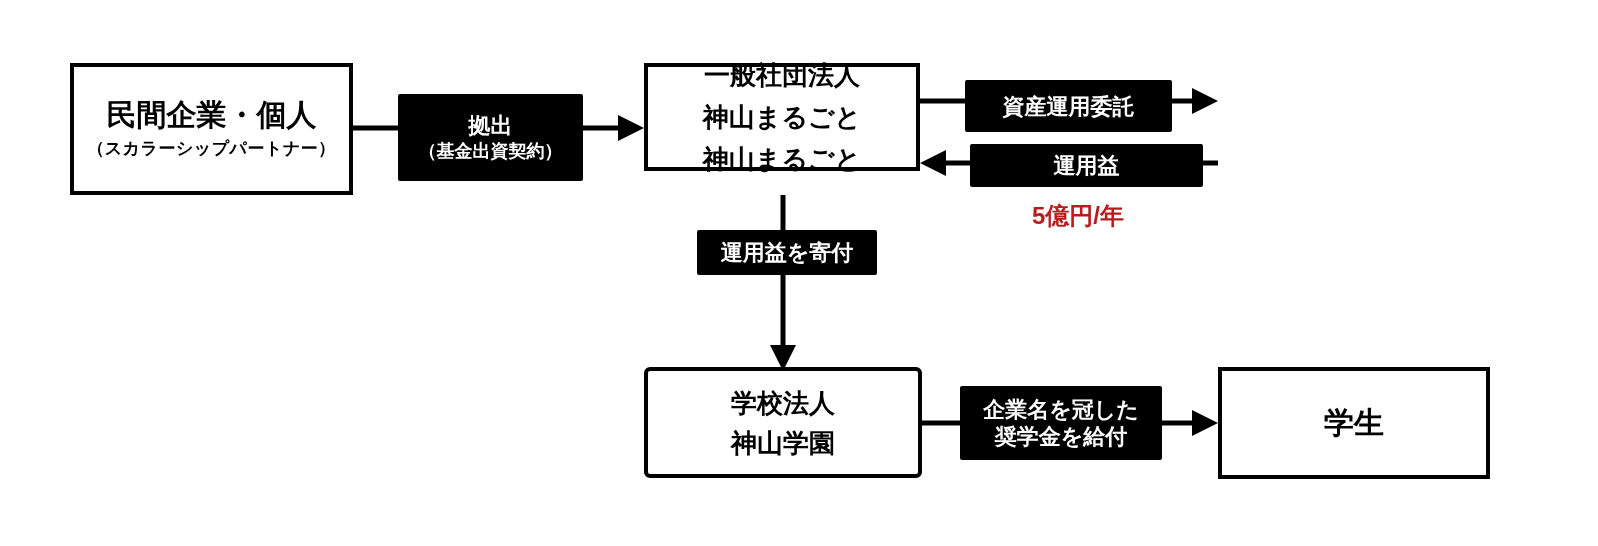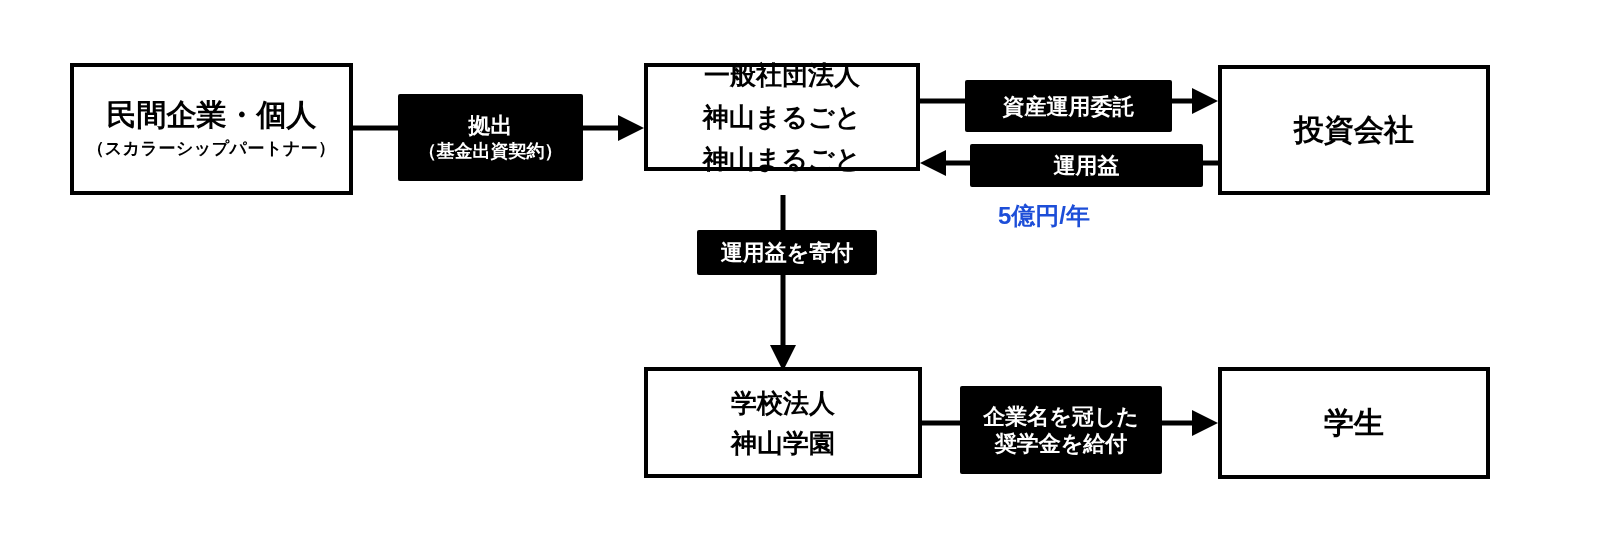--- a/index.html
+++ b/index.html
@@ -47,39 +47,39 @@
     justify-content: center;
     text-align: center;
     border-radius: 2px;
     box-sizing: border-box;
     font-weight: bold;
   }
   .edge-label .el-main { font-size: 22px; line-height: 27px; }
   .edge-label .el-sub  { font-size: 18px; line-height: 24px; }
   .plain-label {
     position: absolute;
-    color: #1d4ed8;
+    color: #b91c1c;
     font-weight: bold;
     font-size: 24px;
-    text-align: left;
+    text-align: center;
   }
 
   
   #node-partner    { left: 70px;   top: 63px;  width: 283px; height: 132px; }
   #node-fund       { left: 644px;  top: 63px;  width: 276px; height: 108px; }
   #node-investment { left: 1218px; top: 65px;  width: 272px; height: 130px; }
-  #node-school     { left: 644px;  top: 367px; width: 278px; height: 111px; }
+  #node-school     { left: 644px;  top: 367px; width: 278px; height: 111px; border-radius: 6px; }
   #node-student    { left: 1218px; top: 367px; width: 272px; height: 112px; }
 
   
   #label-contribution { left: 398px; top: 94px;  width: 185px; height: 87px; }
   #label-asset-mgmt   { left: 965px; top: 80px;  width: 207px; height: 52px; }
   #label-returns      { left: 970px; top: 144px; width: 233px; height: 43px; }
   #label-donate       { left: 697px; top: 230px; width: 180px; height: 45px; }
-  #label-grant        { left: 960px; top: 386px; width: 202px; height: 88px; }
+  #label-grant        { left: 960px; top: 386px; width: 202px; height: 74px; }
   #label-returns-amount { left: 998px; top: 200px; width: 160px; height: 32px; }
 </style>
 </head>
 <body>
 
 <div class="canvas">
 
   <svg class="arrows" viewBox="0 0 1598 546" xmlns="http://www.w3.org/2000/svg">
 
     <g>
@@ -112,23 +112,20 @@
     <div class="line-lg">民間企業・個人</div>
     <div class="line-sub">（スカラーシップパートナー）</div>
   </div>
 
   <div class="box" id="node-fund">
     <div class="line-md">一般社団法人</div>
     <div class="line-md">神山まるごと</div>
     <div class="line-md">神山まるごと</div>
   </div>
 
-  <div class="box" id="node-investment">
-    <div class="line-lg">投資会社</div>
-  </div>
 
   <div class="box" id="node-school">
     <div class="line-md2">学校法人</div>
     <div class="line-md2">神山学園</div>
   </div>
 
   <div class="box" id="node-student">
     <div class="line-lg">学生</div>
   </div>
 

